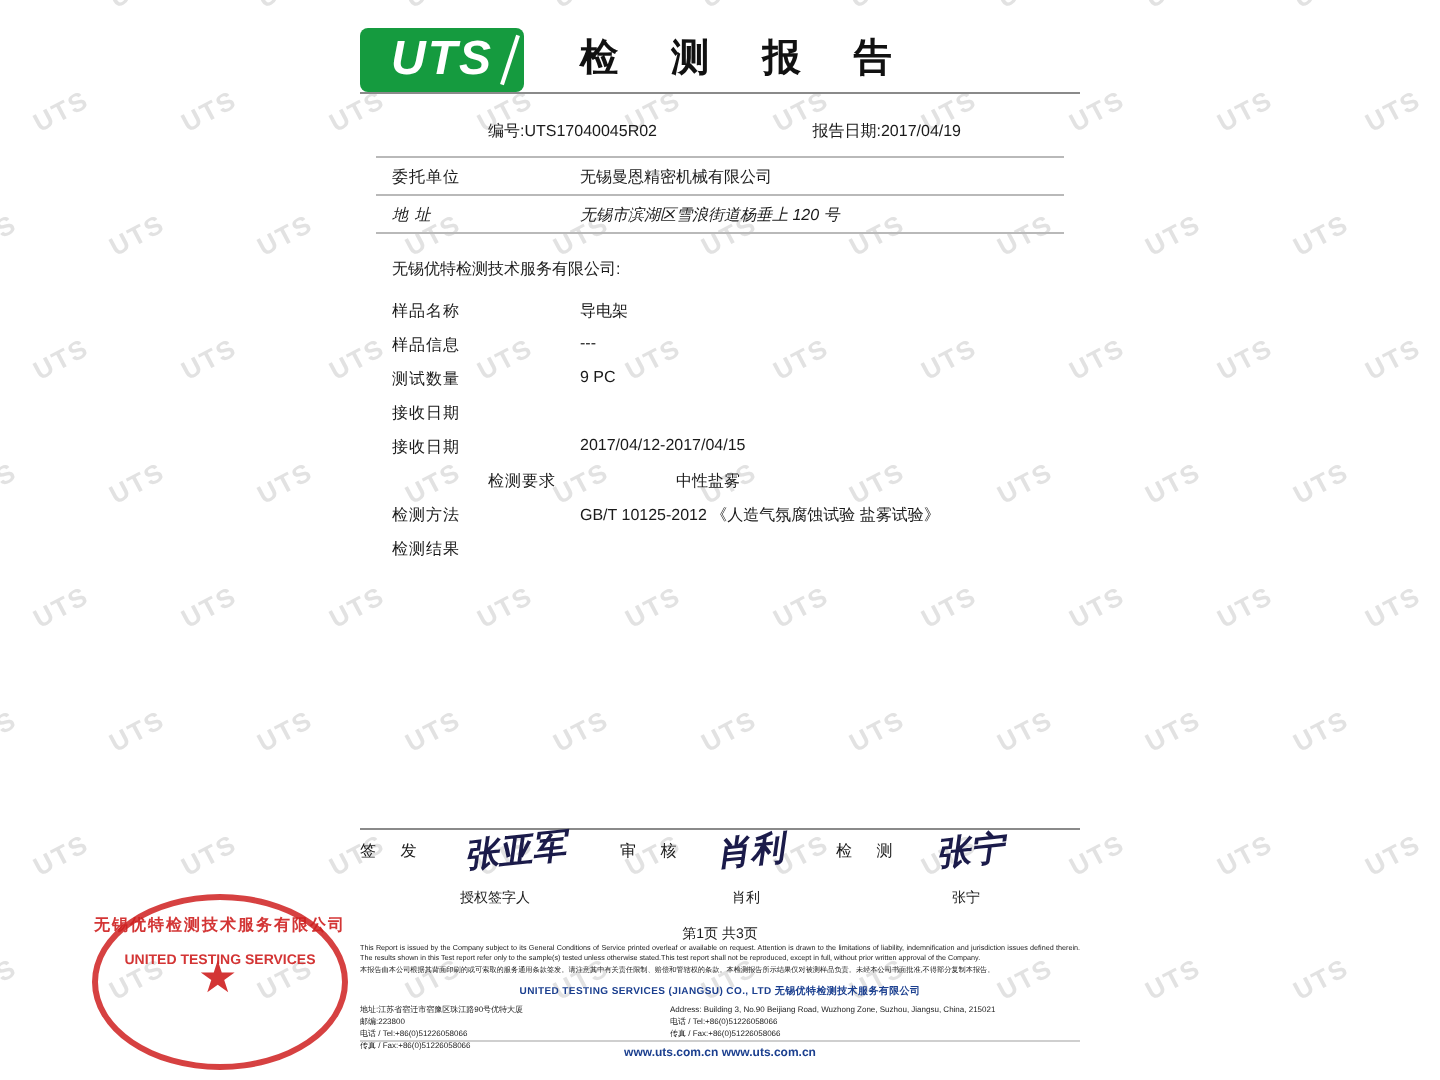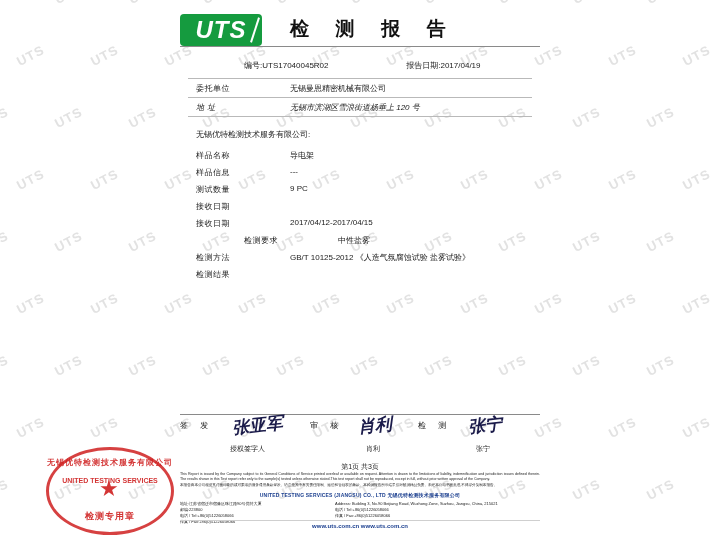--- a/index.html
+++ b/index.html
@@ -518,21 +518,20 @@
       <div class="sig-name" style="left:296px;">张宁</div>
     </div>
 
     <div class="page-no">第1页 共3页</div>
 
     <div class="stamp">
       <div class="stamp-ellipse"></div>
       <div class="stamp-top">无锡优特检测技术服务有限公司</div>
       <div class="stamp-star">★</div>
       <div class="stamp-mid">UNITED TESTING SERVICES</div>
-      <div class="stamp-bot">检测专用章</div>
     </div>
 
     <div class="footer">
       <div class="footer-terms">
         <span>This Report is issued by the Company subject to its General Conditions of Service printed overleaf or available on request. Attention is drawn to the limitations of liability, indemnification and jurisdiction issues defined therein. The results shown in this Test report refer only to the sample(s) tested unless otherwise stated.This test report shall not be reproduced, except in full, without prior written approval of the Company.</span>
         <span class="zh">本报告由本公司根据其背面印刷的或可索取的服务通用条款签发。请注意其中有关责任限制、赔偿和管辖权的条款。本检测报告所示结果仅对被测样品负责。未经本公司书面批准,不得部分复制本报告。</span>
       </div>
       <div class="footer-org">
         <span>UNITED TESTING SERVICES (JIANGSU) CO., LTD</span>
         <span class="zh2">无锡优特检测技术服务有限公司</span>

